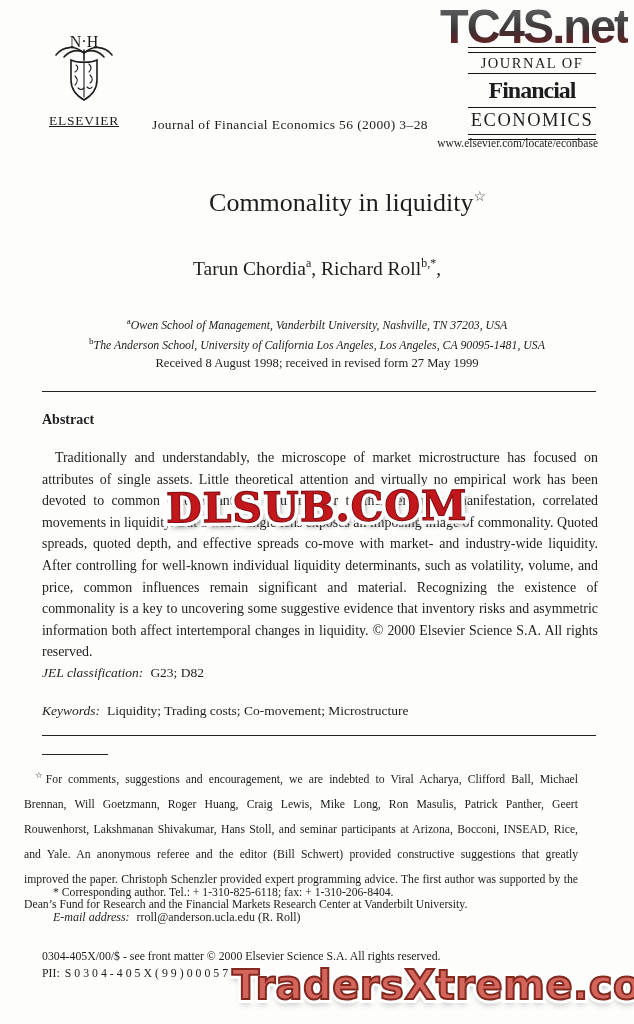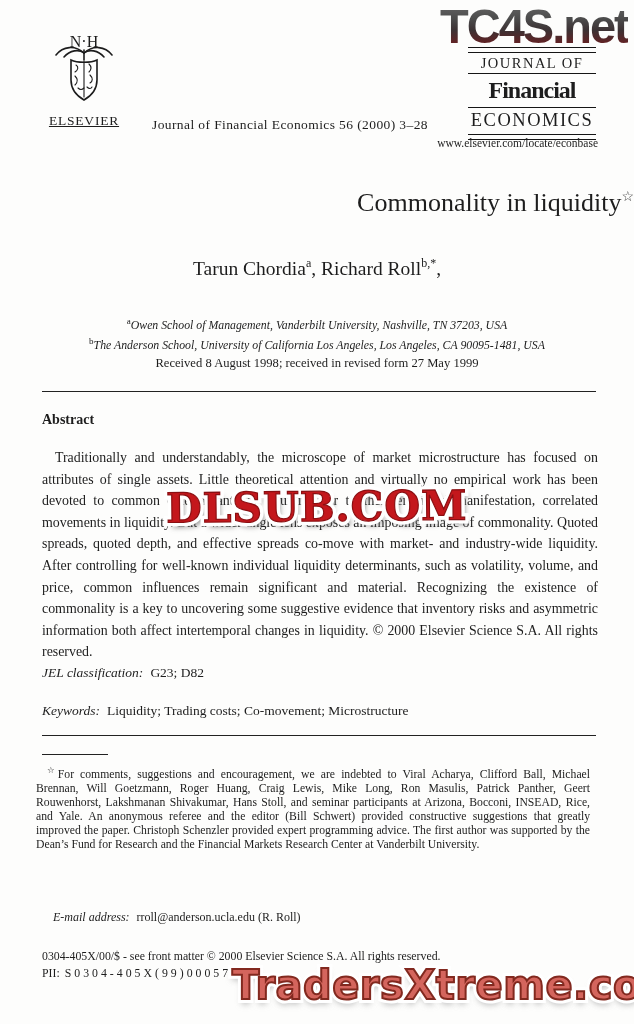--- a/index.html
+++ b/index.html
@@ -16,21 +16,21 @@
   .citation { left:152px; top:117px; font-size:13.5px; letter-spacing:0.4px; }
   .jfe-logo { left:468px; top:47px; width:128px; text-align:center; }
   .rule-double { height:4px; border-top:1.6px solid #151515; border-bottom:1.6px solid #151515; }
   .rule-thin { border-top:1.5px solid #151515; }
   .jfe1 { font-size:14.5px; letter-spacing:1.5px; padding:2px 0 1px; }
   .jfe2 { font-size:24px; font-weight:bold; letter-spacing:-1px; line-height:30px; padding:1px 0 2px; }
   .jfe3 { font-size:18.5px; letter-spacing:1.5px; padding:2px 0 3px; }
   .website { right:36px; top:137px; font-size:11.5px; }
 
   
-  .title { left:17px; right:0; top:188px; text-align:right; font-size:26px;padding-left:44px; }
+  .title { left:17px; right:0; top:188px; text-align:center; font-size:26px;padding-left:44px; }
   .title sup { font-size:14px; color:#3a3a3a; }
   .authors { left:0; right:0; top:250px; text-align:center; font-size:19.5px; line-height:27px; }
   .authors sup { font-size:12px; }
   .affils { left:0; right:0; top:313px; text-align:center; font-style:italic; font-size:11.8px; line-height:16.5px; }
   .affils sup { font-size:9px; font-style:normal; }
   .received { left:0; right:0; top:356px; text-align:center; font-size:12.6px; }
 
   
   .hr { left:42px; width:554px; border-top:1.4px solid #222; }
   .hr1 { top:391px; } .hr2 { top:735px; }
@@ -39,21 +39,21 @@
   
   .abs-head { left:42px; top:412px; font-size:14px; font-weight:bold; }
   .abs-text { left:42px; top:447px; width:556px; font-size:13.9px; line-height:21.6px;
               text-align:justify; text-indent:13px; }
   .jel, .keywords { left:42px; top:665px; font-size:13.5px; }
   .keywords { top:703px; }
   .lab-italic { font-style:italic; }
   .lab-val { margin-left:7px; }
 
   
-  .footnote { left:36px; top:763px; width:554px; font-size:11.7px; line-height:14px;
+  .footnote { left:24px; top:763px; width:554px; font-size:11.7px; line-height:25px;
               text-align:justify; text-indent:11px; }
   .footnote sup { font-size:8.5px; }
   .corresponding { left:42px; top:886px; width:554px; font-size:11.7px; text-indent:11px; }
   .email { left:42px; top:910px; width:554px; font-size:12px; text-indent:11px; }
 
   
   .issn { left:42px; top:949px; font-size:11.8px; }
   .pii { left:42px; top:966px; font-size:11.8px; }
   .pii-val { letter-spacing:3px; margin-left:5px; }
 
@@ -150,20 +150,21 @@
     <span class="over">DLSUB.COM</span>
   </div>
 
   <div class="abs jel"><span class="lab-italic">JEL classification:</span><span class="lab-val">G23; D82</span></div>
   <div class="abs keywords"><span class="lab-italic">Keywords:</span><span class="lab-val">Liquidity; Trading costs; Co-movement; Microstructure</span></div>
 
   <div class="abs hr hr2"></div>
   <div class="abs short-rule"></div>
 
   <div class="abs footnote"><sup>☆</sup><span>For comments, suggestions and encouragement, we are indebted to Viral Acharya, Clifford Ball, Michael Brennan, Will Goetzmann, Roger Huang, Craig Lewis, Mike Long, Ron Masulis, Patrick Panther, Geert Rouwenhorst, Lakshmanan Shivakumar, Hans Stoll, and seminar participants at Arizona, Bocconi, INSEAD, Rice, and Yale. An anonymous referee and the editor (Bill Schwert) provided constructive suggestions that greatly improved the paper. Christoph Schenzler provided expert programming advice. The first author was supported by the Dean’s Fund for Research and the Financial Markets Research Center at Vanderbilt University.</span></div>
+  <div class="abs corresponding">* Corresponding author. Tel.: + 1-310-825-6118; fax: + 1-310-206-8404.</div>
   <div class="abs email"><span class="lab-italic">E-mail address:</span><span class="lab-val">rroll@anderson.ucla.edu (R. Roll)</span></div>
 
   <div class="abs issn">0304-405X/00/$ - see front matter  ©  2000 Elsevier Science S.A. All rights reserved.</div>
   <div class="abs pii"><span>PII:</span><span class="pii-val">S0304-405X(99)00057</span></div>
 
   <div class="wm wm-traders">
     <span class="under">TradersXtreme.com</span>
     <span class="over">TradersXtreme.com</span>
   </div>
 

